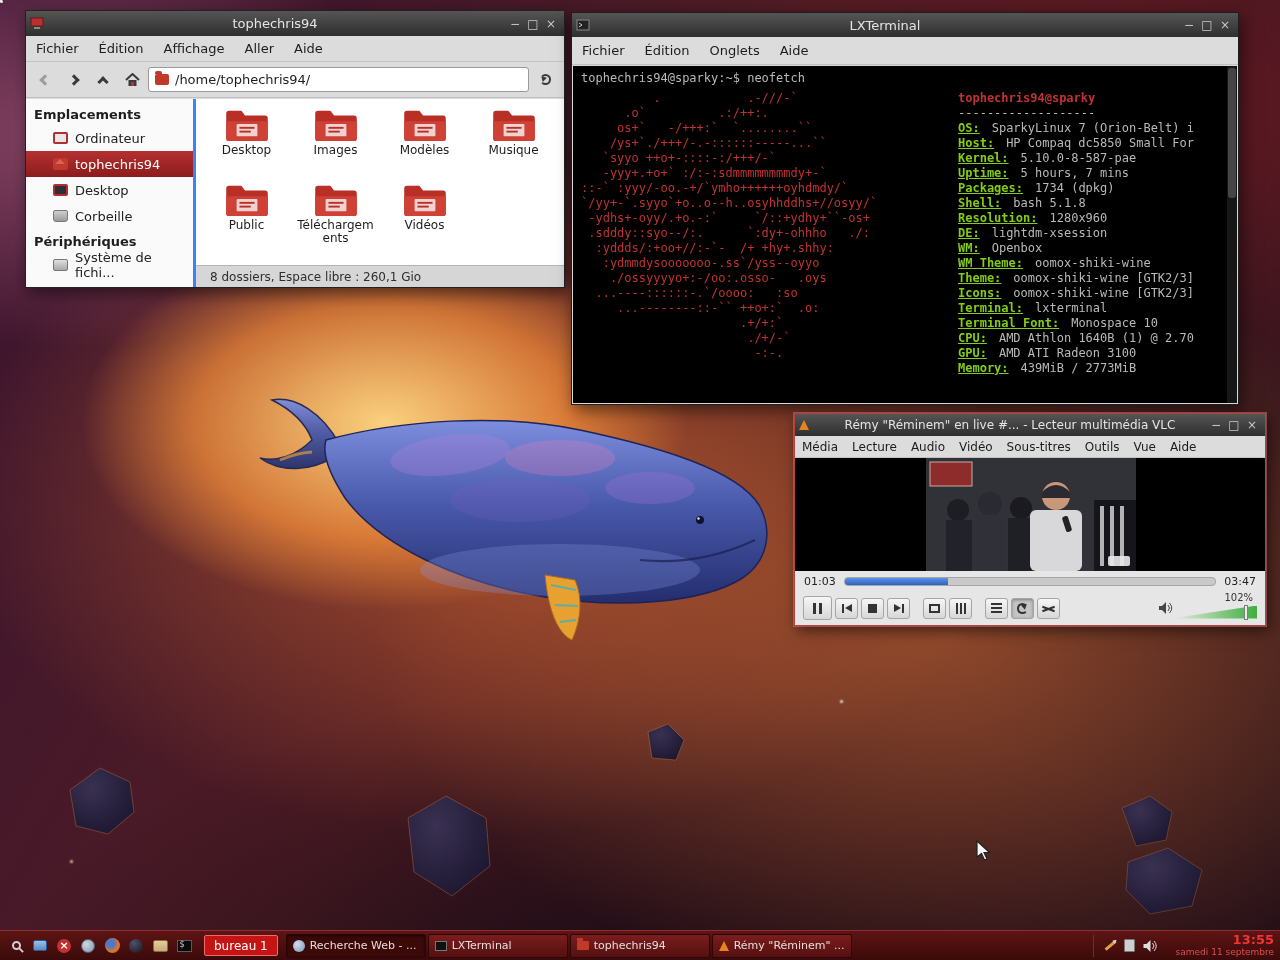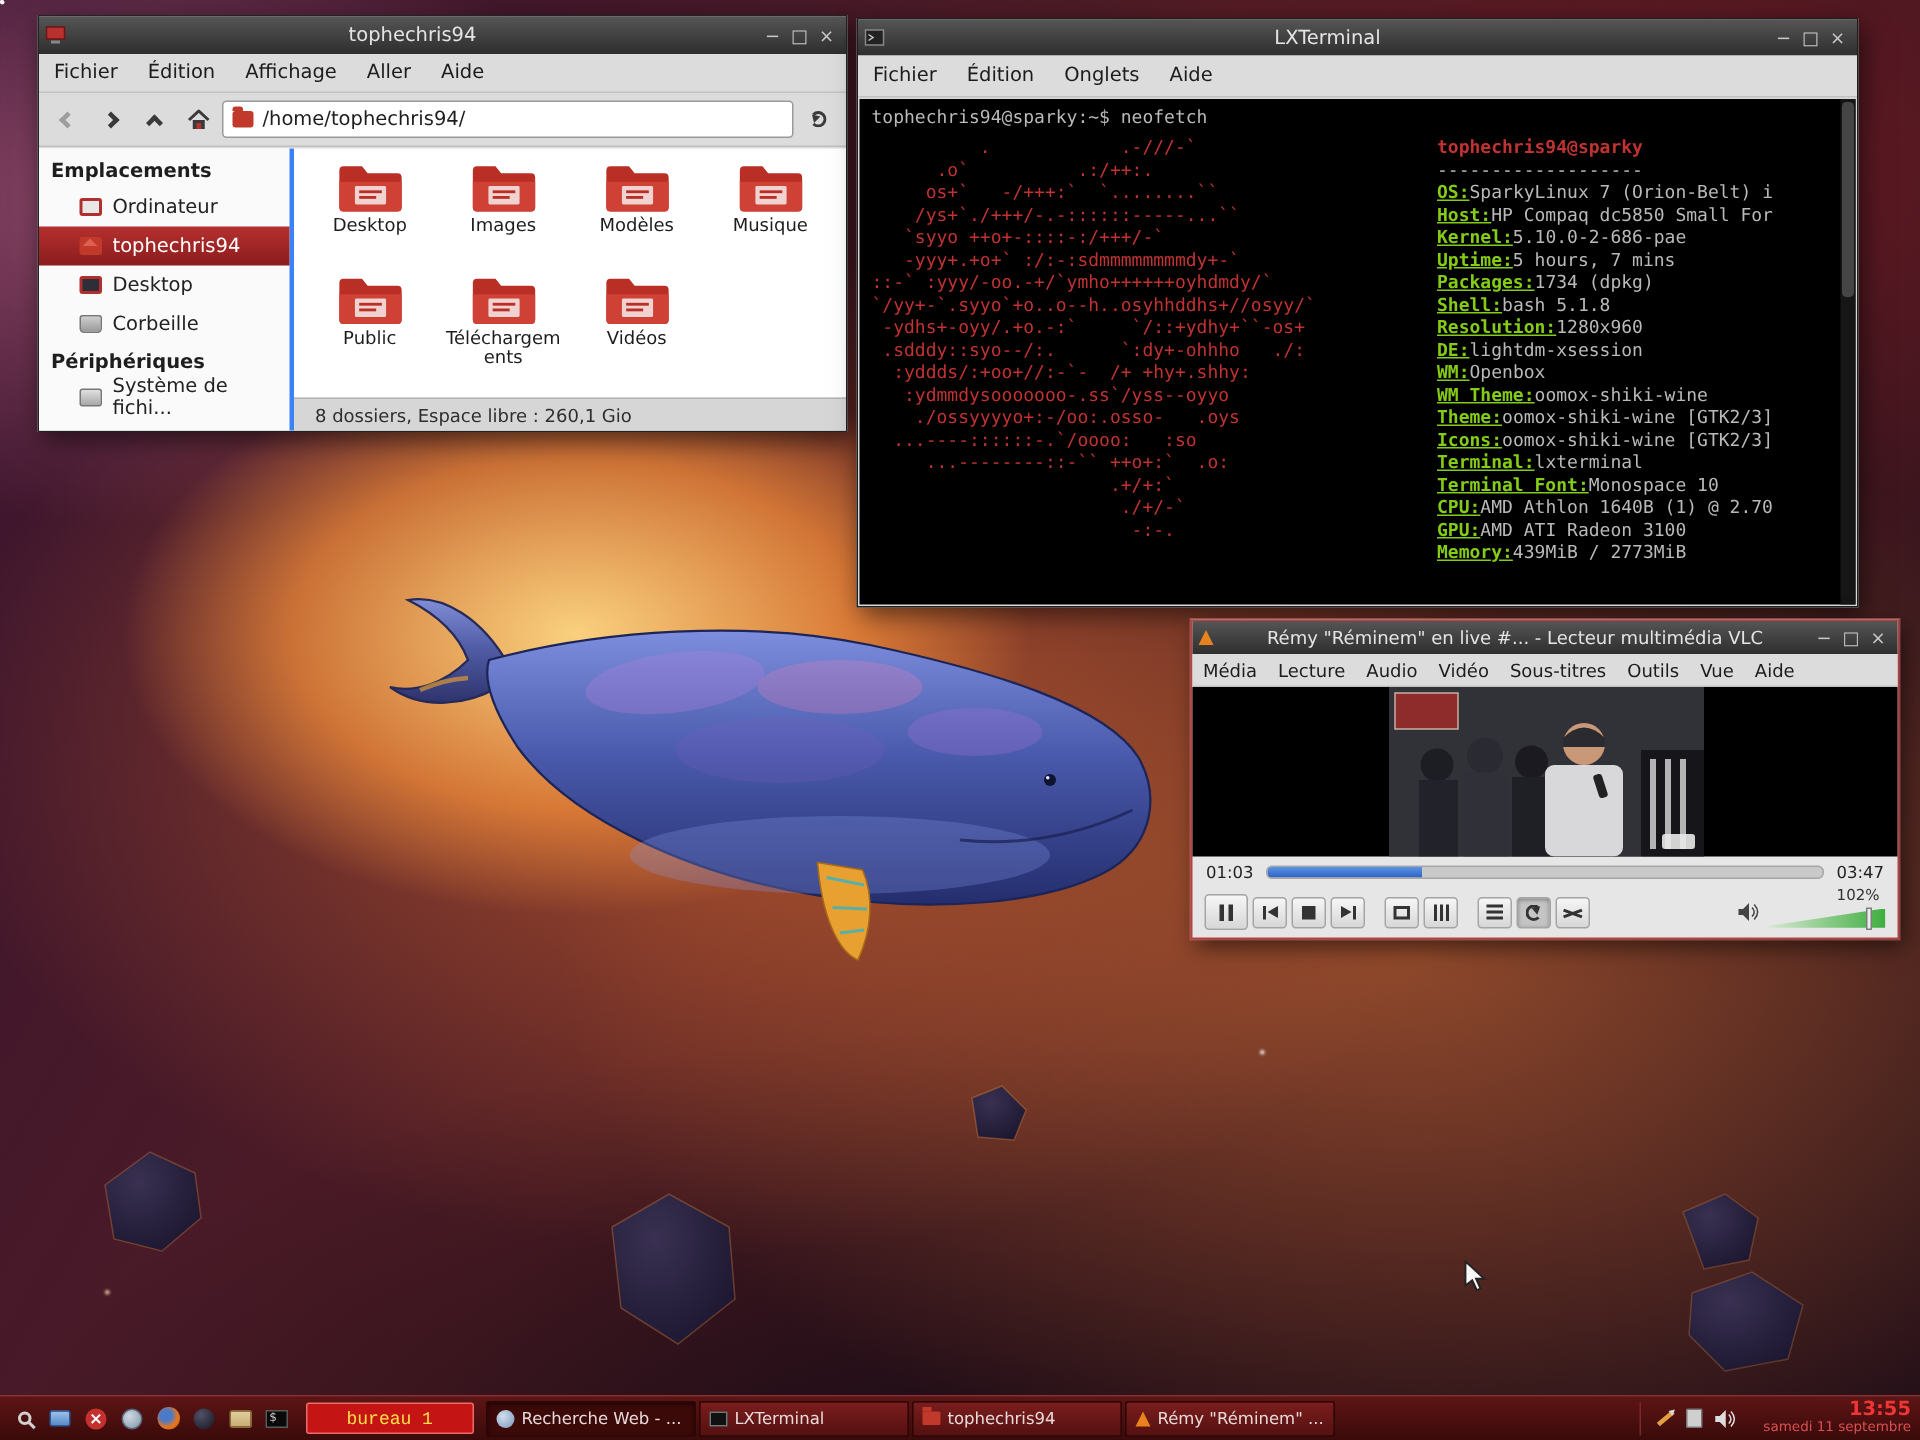--- a/index.html
+++ b/index.html
@@ -86,21 +86,21 @@
   .term .tb { height:24px; }
   .term .menubar { height:28px; }
   .term-screen { position:absolute; top:53px; left:1px; right:1px; bottom:1px; background:#000;
                  font-family:"DejaVu Sans Mono",monospace; font-size:12px; line-height:15px; color:#b9b9b9; }
   .prompt { position:absolute; left:8px; top:5px; white-space:pre; }
   .ascii { position:absolute; left:8px; top:25px; color:#c13232; white-space:pre;
            font-family:inherit; font-size:12px; line-height:15px; }
   .ninfo { position:absolute; left:385px; top:25px; }
   .nrow { height:15px; white-space:pre; }
   .nl { color:#84cc16; font-weight:bold;text-decoration:underline; }
-  .nv { margin-left:0; }
+  .nv { margin-left:12px; }
   .nuser { color:#c13232; font-weight:bold; }
   .term-scroll { position:absolute; right:0; top:0; bottom:0; width:10px; background:#161616; }
   .term-thumb { position:absolute; right:1px; top:2px; width:8px; height:130px; background:#454545; border-radius:3px; }
 
   
   .vlc { left:794px; top:413px; width:472px; height:213px; background:#e6e6e6;
          border:1px solid #b84040; box-shadow:0 0 0 1px rgba(214,120,120,.5), 3px 5px 14px rgba(0,0,0,.55); }
   .vlc .tb { height:22px; font-size:12px; }
   .vlc .menubar { height:22px; font-size:12px; }
   .vlc .menubar span { padding:0 7px; }
@@ -152,22 +152,22 @@
   .mag::after { content:""; position:absolute; right:-5px; bottom:-3px; width:6px; height:2px; background:#d0d0d0; transform:rotate(45deg); }
   .win-ic { width:14px; height:11px; background:linear-gradient(#9cc0ea,#5a8cc8); border:1px solid #2a5a9a; border-radius:2px; }
   .xcirc { width:14px; height:14px; border-radius:50%; background:#c43030; position:relative; }
   .xcirc::after { content:"×"; position:absolute; inset:0; color:#fff; font-size:11px; line-height:13px; text-align:center; font-weight:bold; }
   .globe-g { width:14px; height:14px; border-radius:50%; background:radial-gradient(circle at 35% 35%, #cfd8e2, #8395a8); border:1px solid #55657a; }
   .ffox { width:15px; height:15px; border-radius:50%; background:radial-gradient(circle at 38% 38%, #4a7ac8 28%, #e8761e 60%, #b44f0c); }
   .sphere { width:14px; height:14px; border-radius:50%; background:radial-gradient(circle at 35% 30%, #50506a, #14141c); }
   .files-ic { width:15px; height:12px; background:linear-gradient(#e2cf9e,#c8ac74); border:1px solid #8a6c3a; border-radius:2px; }
   .term-ic { width:15px; height:12px; background:#0a0a0a; border:1px solid #5a5a5a; position:relative; }
   .term-ic::after { content:"$"; position:absolute; left:2px; top:-1px; color:#cfcfcf; font-size:8px; }
-  .pager { margin-left:8px; height:21px; padding:0 26px; background:#c41414; border:1px solid #ef6a6a;
-           color:#fde047; font-size:12px; display:flex; align-items:center; border-radius:2px;font-family:Liberation Mono, monospace; }
+  .pager { margin-left:8px; height:21px; padding:0 9px; background:#c41414; border:1px solid #ef6a6a;
+           color:#ffffff; font-size:12px; display:flex; align-items:center; border-radius:2px; }
   .tasks { display:flex; gap:2px; margin-left:8px; }
   .task { width:140px; height:24px; background:linear-gradient(#7b1d1d,#541010); border:1px solid #2c0606;
           border-radius:2px; color:#e9dada; font-size:11px; display:flex; align-items:center; gap:5px;
           padding:0 6px; overflow:hidden; white-space:nowrap; }
   .task.pressed { background:#3c0909; box-shadow:inset 0 1px 3px rgba(0,0,0,.6); }
   .t-globe { width:12px; height:12px; border-radius:50%; background:radial-gradient(circle at 35% 35%, #cfe0ee, #7a93b8); flex:none; }
   .t-term { width:12px; height:10px; background:#111; border:1px solid #777; flex:none; }
   .t-folder { width:12px; height:9px; background:#c0392b; border-radius:1px; position:relative; flex:none; }
   .t-folder::before { content:""; position:absolute; top:-3px; left:0; width:6px; height:3px; background:#c0392b; }
   .t-cone { width:0; height:0; border-left:5px solid transparent; border-right:5px solid transparent;
@@ -410,21 +410,21 @@
   ...----::::::-.`/oooo:   :so
      ...--------::-`` ++o+:`  .o:
                       .+/+:`
                        ./+/-`
                         -:-.</pre>
     <div class="ninfo">
       <div class="nrow nuser">tophechris94@sparky</div>
       <div class="nrow">-------------------</div>
       <div class="nrow"><span class="nl">OS:</span><span class="nv">SparkyLinux 7 (Orion-Belt) i</span></div>
       <div class="nrow"><span class="nl">Host:</span><span class="nv">HP Compaq dc5850 Small For</span></div>
-      <div class="nrow"><span class="nl">Kernel:</span><span class="nv">5.10.0-2-686-pae</span></div>
+      <div class="nrow"><span class="nl">Kernel:</span><span class="nv">5.10.0-8-587-pae</span></div>
       <div class="nrow"><span class="nl">Uptime:</span><span class="nv">5 hours, 7 mins</span></div>
       <div class="nrow"><span class="nl">Packages:</span><span class="nv">1734 (dpkg)</span></div>
       <div class="nrow"><span class="nl">Shell:</span><span class="nv">bash 5.1.8</span></div>
       <div class="nrow"><span class="nl">Resolution:</span><span class="nv">1280x960</span></div>
       <div class="nrow"><span class="nl">DE:</span><span class="nv">lightdm-xsession</span></div>
       <div class="nrow"><span class="nl">WM:</span><span class="nv">Openbox</span></div>
       <div class="nrow"><span class="nl">WM Theme:</span><span class="nv">oomox-shiki-wine</span></div>
       <div class="nrow"><span class="nl">Theme:</span><span class="nv">oomox-shiki-wine [GTK2/3]</span></div>
       <div class="nrow"><span class="nl">Icons:</span><span class="nv">oomox-shiki-wine [GTK2/3]</span></div>
       <div class="nrow"><span class="nl">Terminal:</span><span class="nv">lxterminal</span></div>

